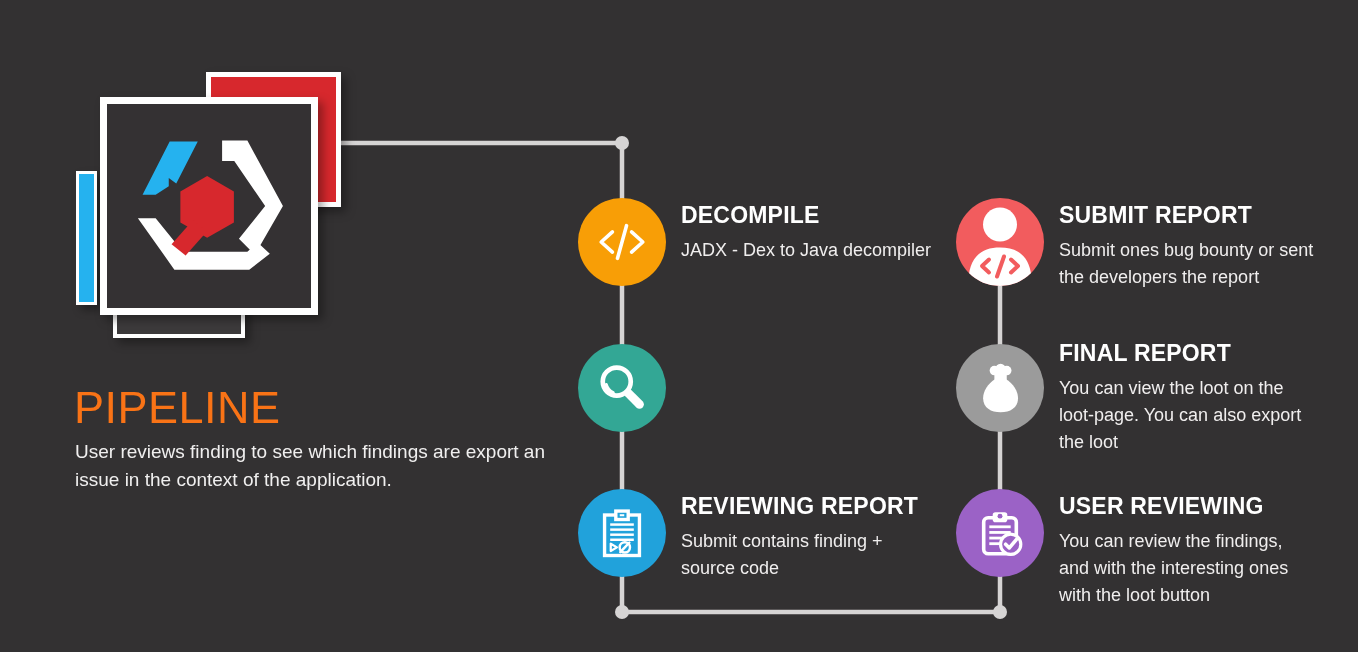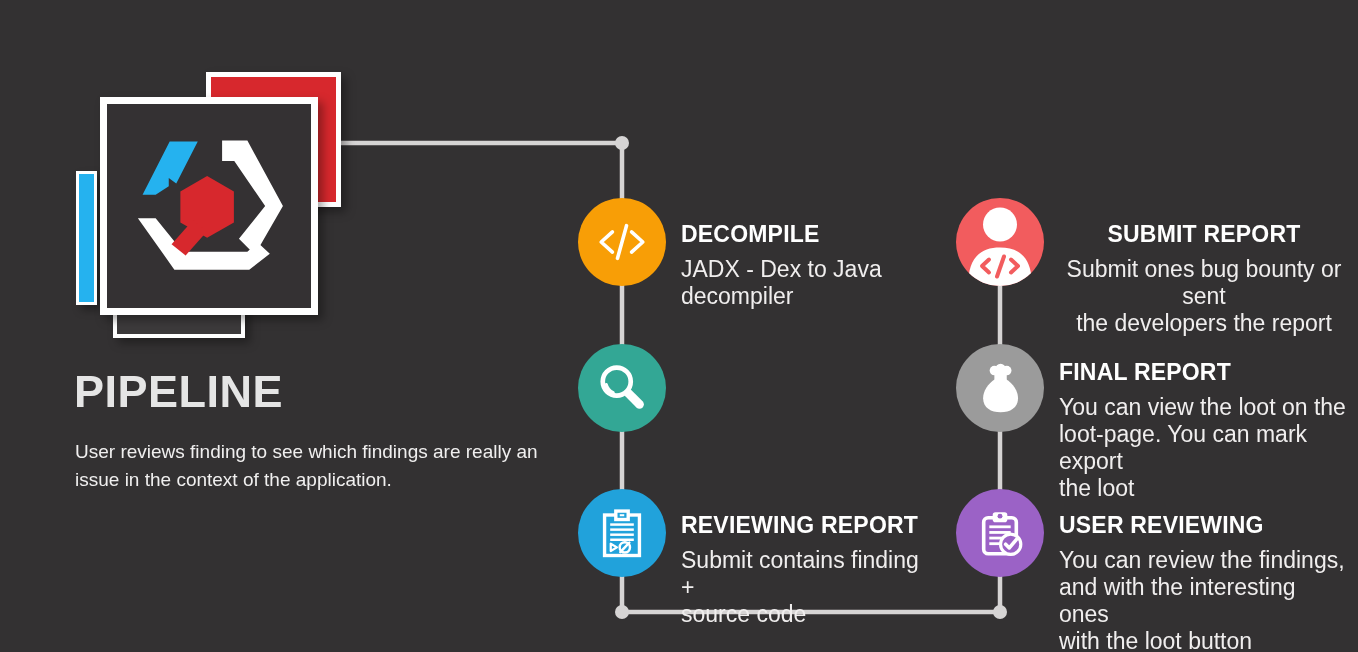--- a/index.html
+++ b/index.html
@@ -12,36 +12,36 @@
   #connectors{position:absolute;left:0;top:0;z-index:1;}
   
   .logo-piece{position:absolute;box-sizing:border-box;box-shadow:5px 5px 9px rgba(0,0,0,.35);}
   #logo-cyan-bar{left:76px;top:171px;width:21px;height:134px;border:3px solid #fff;background:#25B2EF;z-index:2;}
   #logo-red-square{left:206px;top:72px;width:135px;height:135px;border:5px solid #fff;background:#D7282D;z-index:2;}
   #logo-dark-bar{left:113px;top:300px;width:132px;height:38px;border:4px solid #fff;background:#3C3A3B;z-index:2;}
   #logo-main-square{left:100px;top:97px;width:218px;height:218px;border:7px solid #fff;background:#343133;z-index:3;}
   #logo-main-square svg{position:absolute;left:0;top:0;width:204px;height:204px;}
   
   #pipeline-title{
-    position:absolute;left:74px;top:366px;z-index:2;
-    color:#e5e5e5;font-size:45px;font-weight:700;letter-spacing:.5px;
+    position:absolute;left:74px;top:382px;z-index:2;
+    color:#f97316;font-size:45px;font-weight:400;letter-spacing:.5px;
   }
   #pipeline-desc{
     position:absolute;left:75px;top:438px;width:480px;z-index:2;
     color:#F0EFEF;font-size:19px;line-height:28px;white-space:pre-line;
   }
   
   .step-circle{
     position:absolute;width:88px;height:88px;border-radius:50%;
     display:flex;align-items:center;justify-content:center;
     overflow:hidden;z-index:2;
   }
   .step-text{position:absolute;z-index:2;}
-  .step-title{color:#fff;font-size:23px;font-weight:700;margin-bottom:8px;letter-spacing:.2px;margin-top:19px;}
-  .step-desc{color:#F0EEEE;font-size:23px;line-height:27px;white-space:pre-line;}
+  .step-title{color:#fff;font-size:23px;font-weight:700;margin-bottom:8px;letter-spacing:.2px;}
+  .step-desc{color:#F0EEEE;font-size:18px;line-height:27px;white-space:pre-line;}
   svg{display:block;}
 </style>
 </head>
 <body>
 
 <div id="canvas">
 
   <svg id="connectors" width="1358" height="652">
     <line x1="338" y1="143" x2="622" y2="143" stroke="#D6D4D4" stroke-width="4.5"></line>
     <line x1="622" y1="143" x2="622" y2="612" stroke="#D6D4D4" stroke-width="4.5"></line>
@@ -63,21 +63,21 @@
       <path d="M123,39 L150,39 L188,109 L158,161 L141,144 L169,109 L136,61 L123,61 Z" fill="#FFFFFF"></path>
 
       <path d="M33,122 L52,122 L81,158 L150,158 L161,148 L174,160 L152,177 L72,177 Z" fill="#FFFFFF"></path>
 
       <polygon points="107,77 135.6,93.5 135.6,126.5 107,143 78.4,126.5 78.4,93.5" fill="#D7282D"></polygon>
       <polygon points="92,124 107,136 84,162 69,150" fill="#D7282D"></polygon>
     </svg>
   </div>
 
   <div id="pipeline-title">PIPELINE</div>
-  <div id="pipeline-desc">User reviews finding to see which findings are really an
+  <div id="pipeline-desc">User reviews finding to see which findings are export an
 issue in the context of the application.</div>
 
   <div class="step-circle" style="left: 578px; top: 198px; background-color: rgb(248, 158, 6);">
     <svg width="54" height="54" viewBox="0 0 48 48" fill="none">
       <polyline points="15.5,15 5.5,24 15.5,33" stroke="#fff" stroke-width="3.2" stroke-linecap="round" stroke-linejoin="round"></polyline>
       <line x1="28" y1="9.5" x2="20" y2="38.5" stroke="#fff" stroke-width="3.2" stroke-linecap="round"></line>
       <polyline points="32.5,15 42.5,24 32.5,33" stroke="#fff" stroke-width="3.2" stroke-linecap="round" stroke-linejoin="round"></polyline>
     </svg>
   </div>
   <div class="step-text" style="left:681px;top:202px;width:270px;">
@@ -119,39 +119,39 @@
     <svg width="88" height="88" viewBox="0 0 88 88" fill="none">
       <circle cx="44" cy="26.5" r="17" fill="#fff"></circle>
       <path d="M12,88 C12,60 24,49.5 44,49.5 C64,49.5 76,60 76,88 Z" fill="#fff"></path>
       <g stroke="#F25C5E" stroke-width="4" stroke-linecap="round" stroke-linejoin="round">
         <polyline points="33,61.5 26,68 33,74.5"></polyline>
         <line x1="48" y1="58.5" x2="41" y2="78.5"></line>
         <polyline points="55,61.5 62,68 55,74.5"></polyline>
       </g>
     </svg>
   </div>
-  <div class="step-text" style="left:1059px;top:202px;width:290px;text-align:center;">
+  <div class="step-text" style="left:1059px;top:202px;width:290px;">
     <div class="step-title">SUBMIT REPORT</div>
     <div class="step-desc">Submit ones bug bounty or sent
 the developers the report</div>
   </div>
 
   <div class="step-circle" style="left: 956px; top: 344px; background-color: rgb(155, 155, 155);">
     <svg width="54" height="54" viewBox="0 0 48 48" fill="none">
       <circle cx="19" cy="8.5" r="4.2" fill="#fff"></circle>
       <circle cx="24.5" cy="7" r="4.6" fill="#fff"></circle>
       <circle cx="30" cy="8.5" r="4.2" fill="#fff"></circle>
       <rect x="19" y="10.5" width="11" height="6.5" fill="#fff"></rect>
       <path d="M20,16 L29,16 C36,20 40,27 40,33 C40,41.5 33,45.5 24.5,45.5 C16,45.5 9,41.5 9,33 C9,27 13,20 20,16 Z" fill="#fff"></path>
     </svg>
   </div>
   <div class="step-text" style="left:1059px;top:340px;width:290px;">
     <div class="step-title">FINAL REPORT</div>
     <div class="step-desc">You can view the loot on the
-loot-page. You can mark export
+loot-page. You can also export
 the loot</div>
   </div>
 
   <div class="step-circle" style="left: 956px; top: 489px; background-color: rgb(155, 98, 198);">
     <svg width="54" height="54" viewBox="0 0 48 48" fill="none">
       <rect x="9.5" y="10.5" width="29" height="32" rx="4" stroke="#fff" stroke-width="3.2"></rect>
       <rect x="17.5" y="5.5" width="13" height="9" rx="2.5" fill="#fff"></rect>
       <circle cx="24" cy="9" r="2.2" fill="#9B62C6"></circle>
       <line x1="14.5" y1="18.5" x2="33.5" y2="18.5" stroke="#fff" stroke-width="2.5"></line>
       <line x1="14.5" y1="23.5" x2="33.5" y2="23.5" stroke="#fff" stroke-width="2.5"></line>

